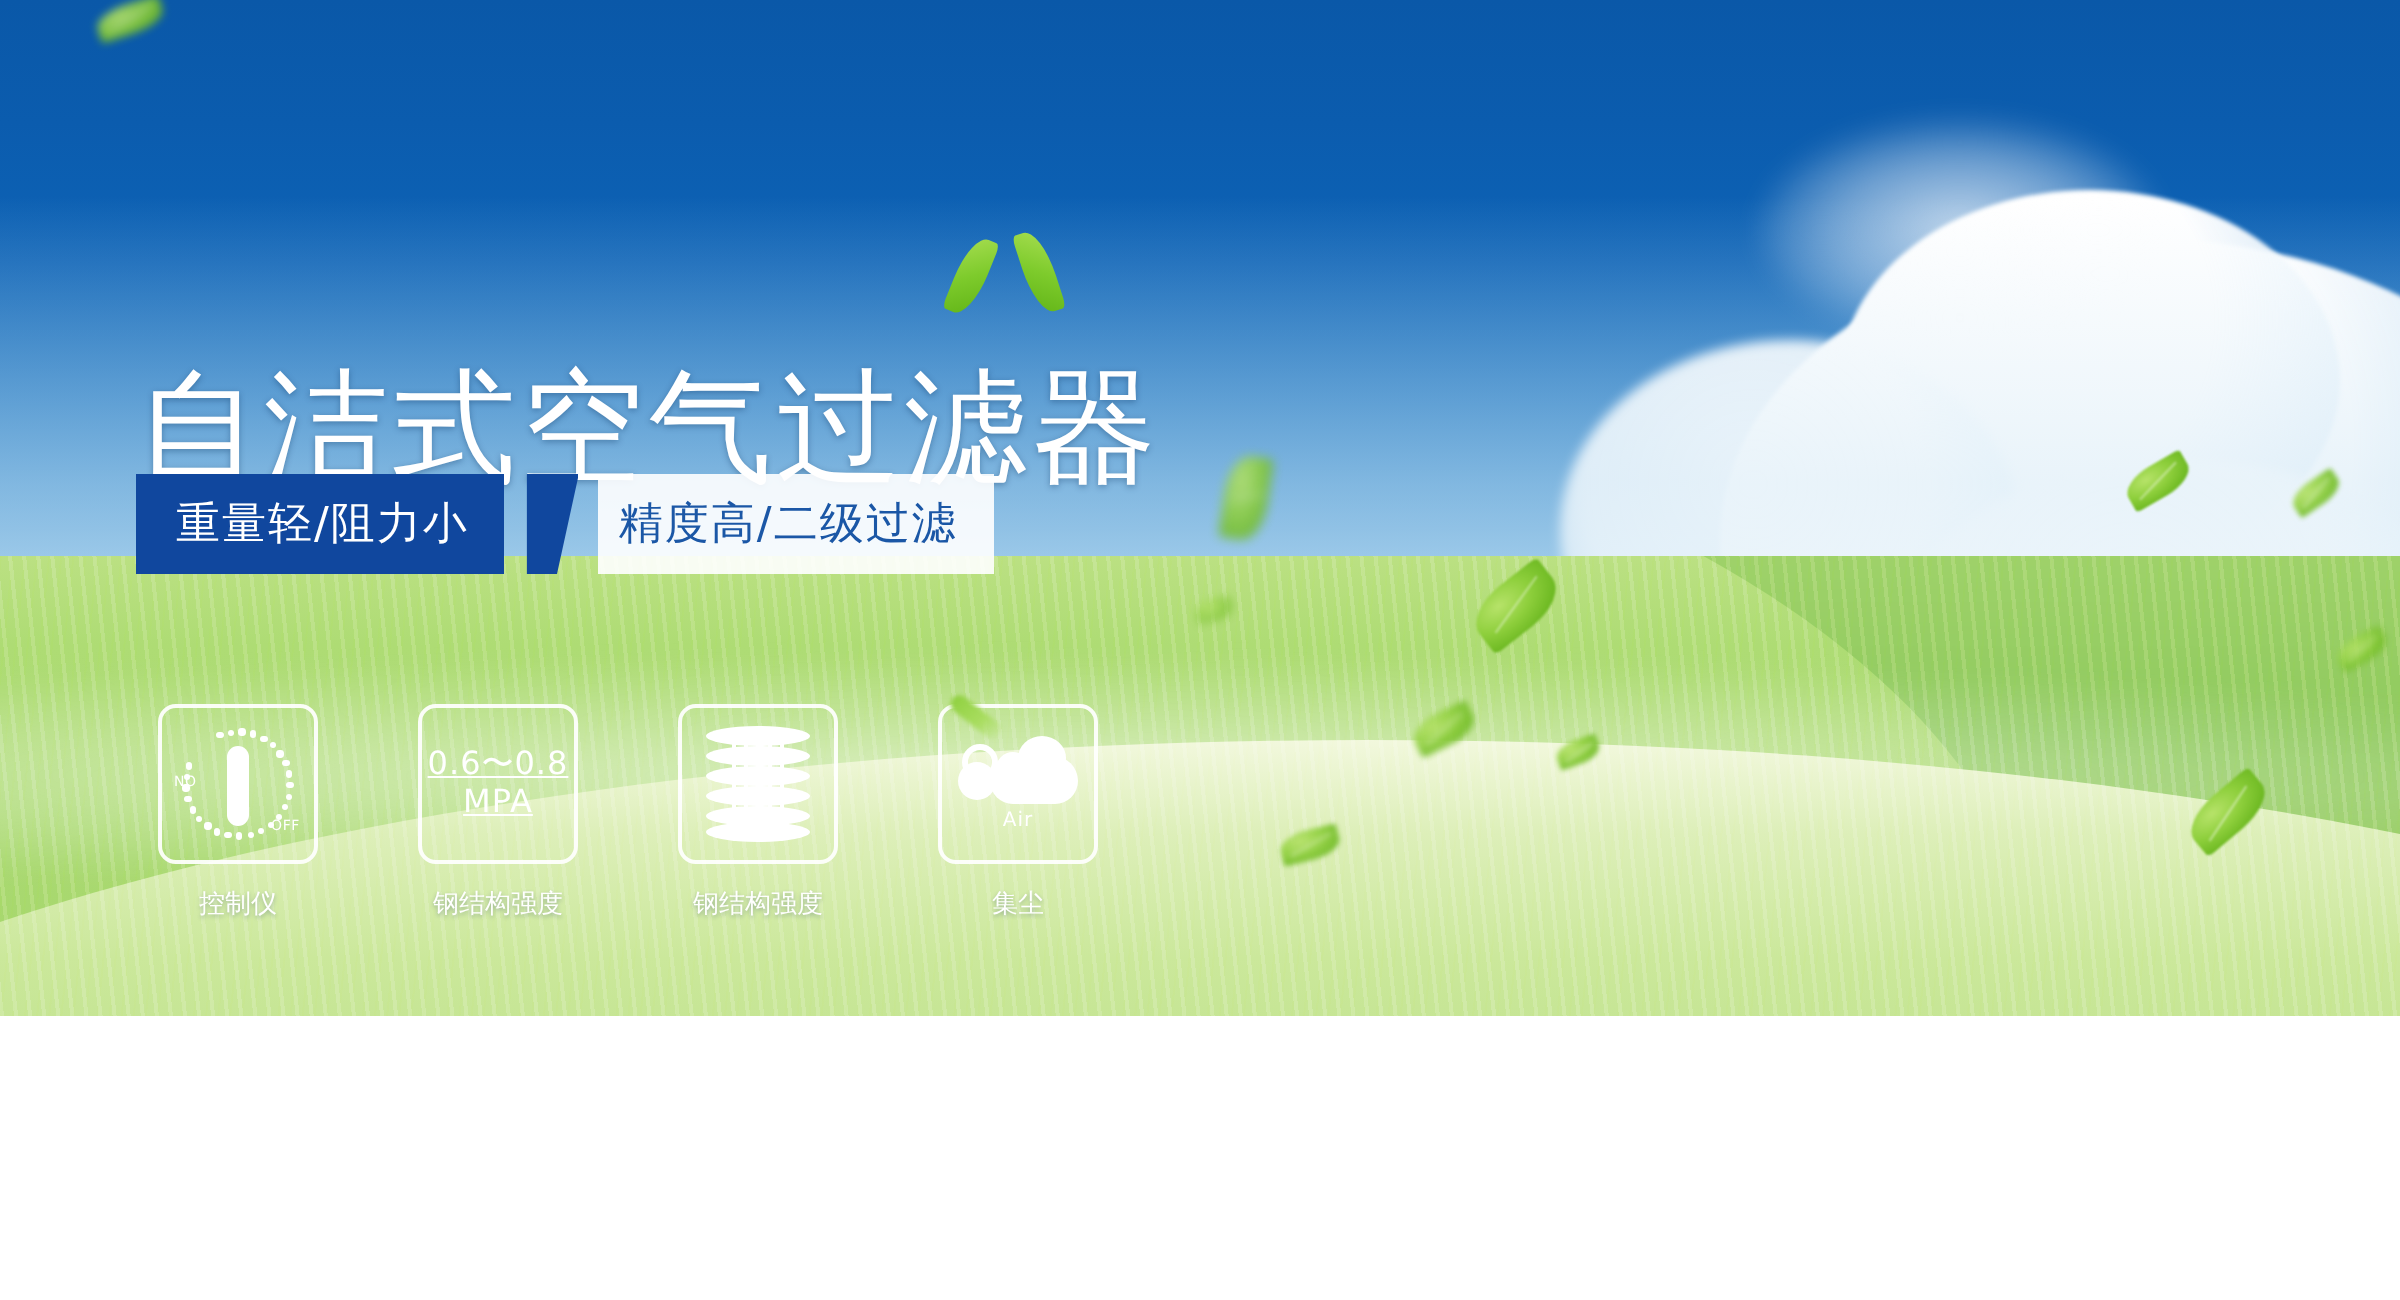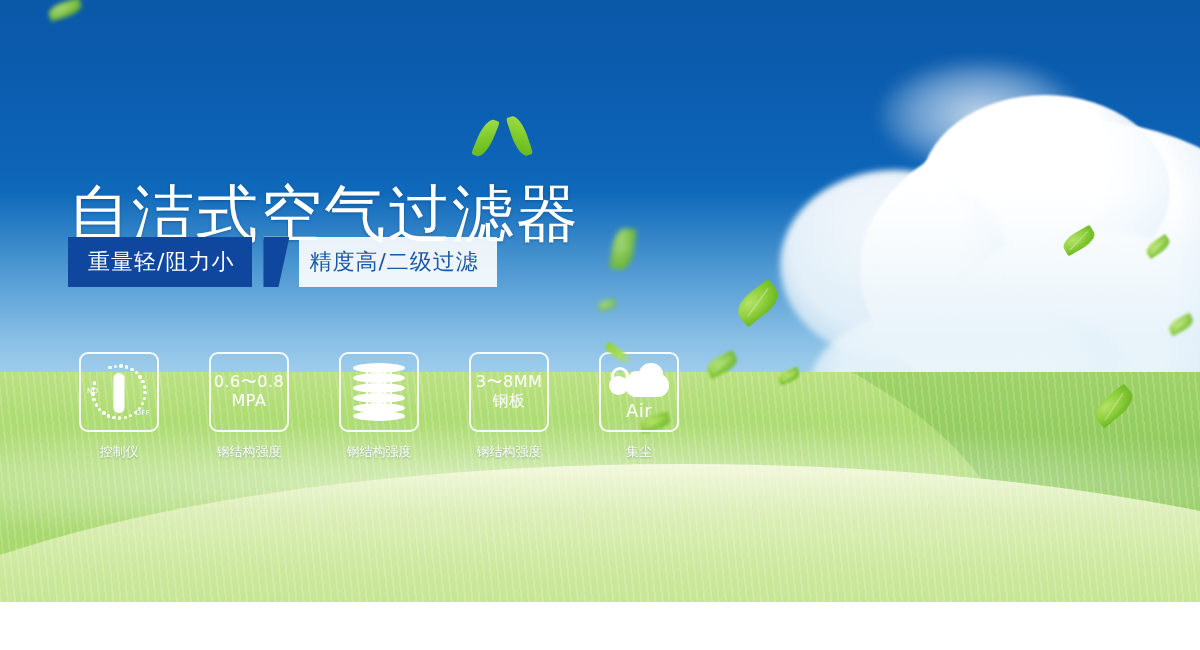--- a/index.html
+++ b/index.html
@@ -1,20 +1,20 @@
 <!DOCTYPE html>
 <html lang="zh"><head>
 <meta charset="utf-8">
 <style>
   html,body{margin:0;padding:0;background:#fff;}
   body{font-family:"DejaVu Sans","Liberation Sans",sans-serif;}
 
   #banner{
     position:relative;
-    width:1200px;height:602px;
+    width:1200px;height:508px;
     overflow:hidden;
     background:linear-gradient(180deg,
         #0a58a8 0%,
         #0b5cae 12%,
         #0d63b6 26%,
         #1270bf 40%,
         #1a7ec9 52%,
         #2b92d6 62%,
         #4aa8e0 70%,
         #7cc2e8 77%);
@@ -142,21 +142,21 @@
   .fbox{
     width:80px;height:80px;
     border:2px solid rgba(255,255,255,.92);
     border-radius:9px;
     display:flex;flex-direction:column;
     align-items:center;justify-content:center;
     color:#ffffff;
     box-sizing:border-box;
   }
   .ftext{
-    font-size:16px;line-height:1.18;text-align:center;letter-spacing:.5px;
+    font-size:16px;line-height:1.18;text-align:center;letter-spacing:.5px;text-decoration:underline;
   }
   .ftext .l2{display:block;}
   .flabel{
     margin-top:11px;font-size:13px;color:#ffffff;white-space:nowrap;
     text-shadow:0 1px 2px rgba(3,40,84,.3);
   }
 
   
   .gauge{position:relative;width:62px;height:62px;}
   .gauge-dot{position:absolute;width:3.4px;height:3.4px;border-radius:50%;background:#fff;}
@@ -186,21 +186,21 @@
   .cloudicon .c4{position:absolute;left:0;bottom:2px;width:19px;height:19px;background:#fff;border-radius:50%;}
   .cloudicon .c5{
     position:absolute;left:2px;bottom:12px;width:18px;height:18px;border-radius:50%;
     border:3px solid #fff;box-sizing:border-box;background:transparent;
   }
   .cloudicon .streak{
     position:absolute;left:-6px;top:-14px;width:30px;height:9px;border-radius:6px;
     background:linear-gradient(100deg,#8fd03f 0%, #a9dd60 60%, rgba(169,221,96,0) 100%);
     transform:rotate(38deg);filter:blur(1px);
   }
-  .airtext{font-size:18px;margin-top:3px;letter-spacing:.5px;}
+  .airtext{font-size:10px;margin-top:3px;letter-spacing:.5px;}
 </style>
 </head>
 <body>
 
 <div id="banner">
 
   <div>
 
     <div class="cloud-big" style="right:-90px;top:120px;width:430px;height:300px;"></div>
     <div class="cloud-big" style="right:30px;top:95px;width:250px;height:190px;"></div>
@@ -316,29 +316,20 @@
           <div class="ring" style="top:10px;"></div>
           <div class="ring" style="top:20px;"></div>
           <div class="ring" style="top:30px;"></div>
           <div class="ring" style="top:40px;"></div>
           <div class="ring" style="top:48px;"></div>
         </div>
       </div>
       <div class="flabel">钢结构强度</div>
     </div>
 
-    <div class="feature">
-      <div class="fbox">
-        <div class="ftext">
-          <span>3〜8MM</span>
-          <span class="l2">钢板</span>
-        </div>
-      </div>
-      <div class="flabel">钢结构强度</div>
-    </div>
 
     <div class="feature">
       <div class="fbox">
         <div class="cloudicon">
           <div class="streak"></div>
           <div class="c4"></div>
           <div class="c5"></div>
           <div class="c3"></div>
           <div class="c2"></div>
           <div class="c1"></div>

